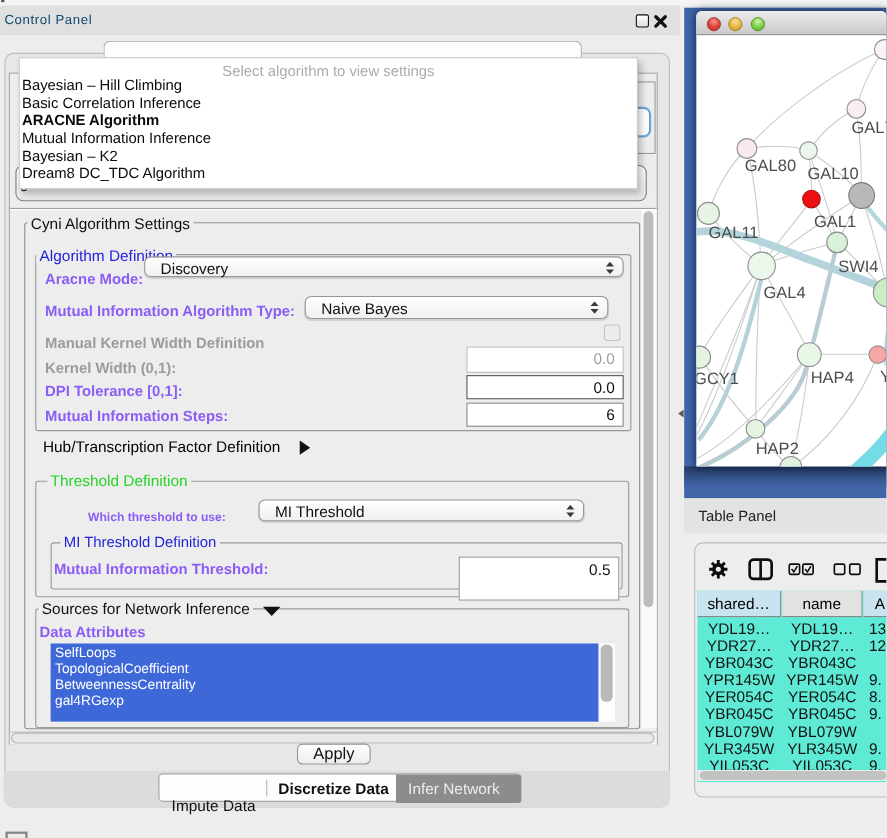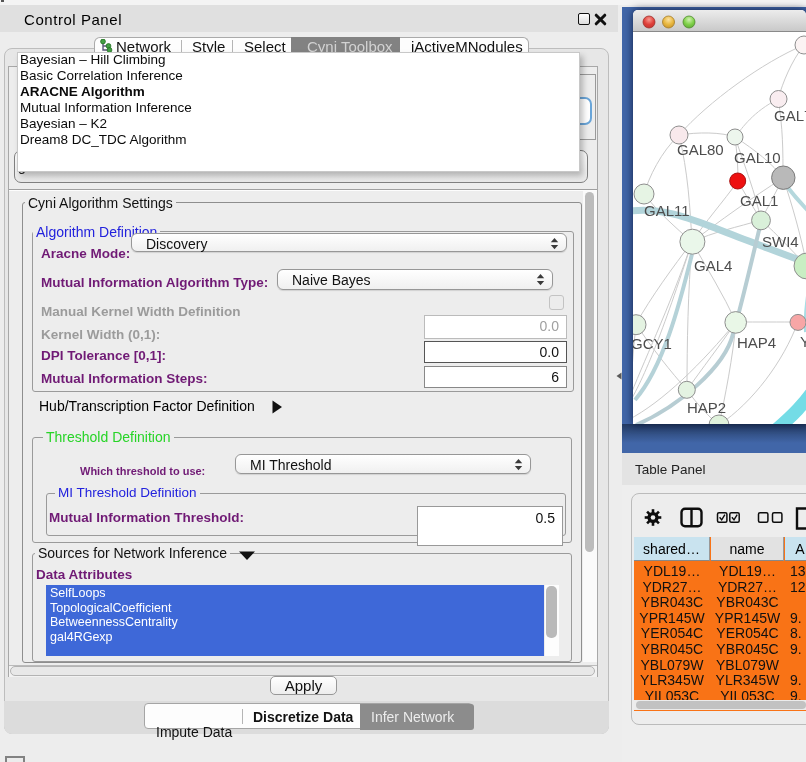--- a/index.html
+++ b/index.html
@@ -8,58 +8,42 @@
 #root { position:relative; width:806px; height:762px; overflow:hidden; }
 .abs { position:absolute; }
 .grouplabel { position:absolute; background:#ededed; padding:0 3px; line-height:14px; }
 .combo { position:absolute; border:1px solid #979797; border-radius:6px;
   background:linear-gradient(#ffffff,#f0f0f0); box-shadow:0 1px 1px rgba(0,0,0,0.12);
   font-size:14px; color:#111; }
 .combo .ctext { position:absolute; left:14px; top:2px; }
 .tfield { position:absolute; border:1px solid #999; background:#fff; font-size:14px;
   color:#111; text-align:right; }
 .tfield span { position:absolute; right:7px; top:2px; }
-.blab { position:absolute; font-size:13.5px; font-weight:bold; color:#701a75; white-space:nowrap; }
+.blab { position:absolute; font-size:13.5px; font-weight:bold; color:#8b5cf6; white-space:nowrap; }
 </style>
 </head>
 <body>
 <div id="root">
   <div class="abs" style="left:0;top:0;width:806px;height:5px;background:#f4f4f4;"></div>
   <div class="abs" style="left:1px;top:0;width:3px;height:2px;background:#555;"></div>
 
   <div class="abs" style="left:0;top:5px;width:618px;height:27px;background:#e0e0e0;"></div>
-  <div class="abs" style="left:24px;top:11px;font-size:15px;letter-spacing:0.55px;color:#000000;">Control Panel</div>
+  <div class="abs" style="left:4px;top:11px;font-size:12px;letter-spacing:0.55px;color:#0c4a6e;">Control Panel</div>
 
   <div class="abs" style="left:578px;top:13px;width:12px;height:12px;border:1.5px solid #111;border-radius:2px;background:linear-gradient(#fff,#ddd);"></div>
   <svg class="abs" style="left:594px;top:13px;" width="13" height="13" viewBox="0 0 13 13">
       <g stroke="#101010" stroke-width="3" stroke-linecap="round">
         <line x1="2.2" y1="2.2" x2="10.8" y2="10.8"></line>
         <line x1="10.8" y1="2.2" x2="2.2" y2="10.8"></line>
       </g>
     </svg>
 
   <div class="abs" style="left:4px;top:48px;width:605px;height:686px;background:#e7e7e7;border:1px solid #bdbdbd;border-radius:8px;"></div>
 
   <div class="abs" style="left:94px;top:37px;width:435px;height:17px;background:#fdfdfd;border:1px solid #aaa;border-bottom:none;border-radius:6px 6px 0 0;"></div>
-  <div class="abs" style="left:94px;top:38px;width:435px;height:16px;font-size:15px;color:#111;">
-    <svg class="abs" style="left:6px;top:1px;" width="14" height="14" viewBox="0 0 14 14">
-      <path d="M3 3 L3 11 L8 11 M3 7 L7 7" stroke="#5a5a78" stroke-width="1.4" fill="none"></path>
-      <circle cx="3" cy="2.5" r="2.4" fill="#44a044" stroke="#207020" stroke-width="0.8"></circle>
-      <circle cx="8.5" cy="7" r="2.4" fill="#44a044" stroke="#207020" stroke-width="0.8"></circle>
-      <circle cx="9.5" cy="11" r="2.4" fill="#44a044" stroke="#207020" stroke-width="0.8"></circle>
-    </svg>
-    <span class="abs" style="left:22px;top:0;">Network</span>
-    <div class="abs" style="left:87px;top:2px;width:1px;height:12px;background:#b5b5b5;"></div>
-    <span class="abs" style="left:98px;top:0;">Style</span>
-    <div class="abs" style="left:138px;top:2px;width:1px;height:12px;background:#b5b5b5;"></div>
-    <span class="abs" style="left:150px;top:0;">Select</span>
-    <div class="abs" style="left:197px;top:-1px;width:109px;height:18px;background:#828282;"></div>
-    <span class="abs" style="left:213px;top:0;color:#d2d2d2;">Cyni Toolbox</span>
-    <span class="abs" style="left:317px;top:0;">jActiveMNodules</span>
-  </div>
 
   <div class="abs" style="left:8px;top:66px;width:590px;height:611px;border:1px solid #a8a8a8;background:#ededed;"></div>
 
   <div class="abs" style="left:560px;top:74px;width:36px;height:66px;border:1px solid #9a9a9a;"></div>
   <div class="abs" style="left:560px;top:97px;width:32px;height:28px;border:2.5px solid #6aa5d8;border-radius:7px;background:#fff;"></div>
   <div class="abs" style="left:14px;top:150px;width:574px;height:33px;border:1px solid #808080;border-radius:7px;background:linear-gradient(#ffffff,#e8e8e8);"></div>
   <div class="abs" style="left:18px;top:158px;font-size:14px;color:#222;">g</div>
 
   <div class="abs" style="left:583px;top:189px;width:14px;height:473px;background:#fafafa;"></div>
   <div class="abs" style="left:585px;top:192px;width:9px;height:360px;background:#bcbcbc;border-radius:5px;"></div>
@@ -166,20 +150,21 @@
   </div>
 
   <svg class="abs" style="left:616px;top:372px;" width="6" height="8" viewBox="0 0 6 8">
       <path d="M5.5 0.5 L0.5 4 L5.5 7.5 Z" fill="#5a5a5a"></path>
     </svg>
 
   <div class="abs" style="left:5px;top:756px;width:20px;height:10px;border:2.5px solid #828282;background:#ececec;"></div>
 
   <div class="abs" style="left:17px;top:52px;width:563px;height:120px;background:#fff;border:1px solid #c8c8c8;box-shadow:3px 4px 6px rgba(0,0,0,0.25);"></div>
   <div class="abs" style="left:17px;top:52px;width:563px;height:120px;font-size:13.5px;color:#0a0a0a;">
+    <div style="text-align:center;color:#ababab;padding-top:5px;height:18px;">Select algorithm to view settings</div>
     <div style="padding-left:3px;line-height:16px;">Bayesian – Hill Climbing<br>Basic Correlation Inference<br><b>ARACNE Algorithm</b><br>Mutual Information Inference<br>Bayesian – K2<br>Dream8 DC_TDC Algorithm</div>
   </div>
 
   <div class="abs" style="left:622px;top:7px;width:184px;height:446px;background:#4166a8;"></div>
 
   <div class="abs" style="left:622px;top:424px;width:184px;height:19px;background:linear-gradient(#243b63,#4166a8);"></div>
 
   <div class="abs" style="left:633px;top:10px;width:173px;height:414px;background:#fff;border-radius:5px 5px 0 0;box-shadow:0 0 9px rgba(5,15,45,0.8);overflow:hidden;">
     <div class="abs" style="left:0;top:0;width:173px;height:22px;background:linear-gradient(#ececec,#c9c9c9);border-bottom:1px solid #8a8a8a;"></div>
     <div class="abs" style="left:10px;top:15px;width:160px;height:1px;"></div>
@@ -306,21 +291,21 @@
       <path d="M76.6 11.3 l2.1 2.6 3.2-5.2" stroke-width="1.4"></path>
       <path d="M88.9 11.3 l2.1 2.6 3.2-5.2" stroke-width="1.4"></path>
       <rect x="115.5" y="6.8" width="9.4" height="9.4" rx="1.5"></rect>
       <rect x="129.5" y="6.8" width="9.4" height="9.4" rx="1.5"></rect>
     </g>
     <g fill="none" stroke="#0d0d0d" stroke-width="2.4">
       <path d="M154 2.5 h14 v20 h-14 Z"></path>
     </g>
   </svg>
 
-  <div class="abs" style="left:634px;top:537px;width:172px;height:174px;background:#f97316;overflow:hidden;font-size:14px;">
+  <div class="abs" style="left:634px;top:537px;width:172px;height:174px;background:#5eead4;overflow:hidden;font-size:14px;">
     <div class="abs" style="left:0;top:0;width:76px;height:24px;background:#c9e3ef;border-bottom:1px solid #888;border-right:1px solid #999;text-align:center;line-height:24px;">shared…</div>
     <div class="abs" style="left:77px;top:0;width:73px;height:24px;background:#e2e2e2;border-bottom:1px solid #888;border-right:1px solid #999;text-align:center;line-height:24px;">name</div>
     <div class="abs" style="left:151px;top:0;width:30px;height:24px;background:#c9e3ef;border-bottom:1px solid #888;text-align:center;line-height:24px;">A</div>
     <div class="abs" style="left:0;top:27px;width:76px;text-align:center;line-height:15.6px;color:#111;">YDL19…<br>YDR27…<br>YBR043C<br>YPR145W<br>YER054C<br>YBR045C<br>YBL079W<br>YLR345W<br>YIL053C</div>
     <div class="abs" style="left:77px;top:27px;width:73px;text-align:center;line-height:15.6px;color:#111;">YDL19…<br>YDR27…<br>YBR043C<br>YPR145W<br>YER054C<br>YBR045C<br>YBL079W<br>YLR345W<br>YIL053C</div>
     <div class="abs" style="left:156px;top:27px;width:20px;text-align:left;line-height:15.6px;color:#111;">13<br>12<br><br>9.<br>8.<br>9.<br><br>9.<br>9.</div>
     <div class="abs" style="left:0;top:163px;width:172px;height:10px;background:#ececec;"></div>
     <div class="abs" style="left:2px;top:164px;width:170px;height:8px;background:#c2c2c2;border-radius:4px;"></div>
   </div>
 

